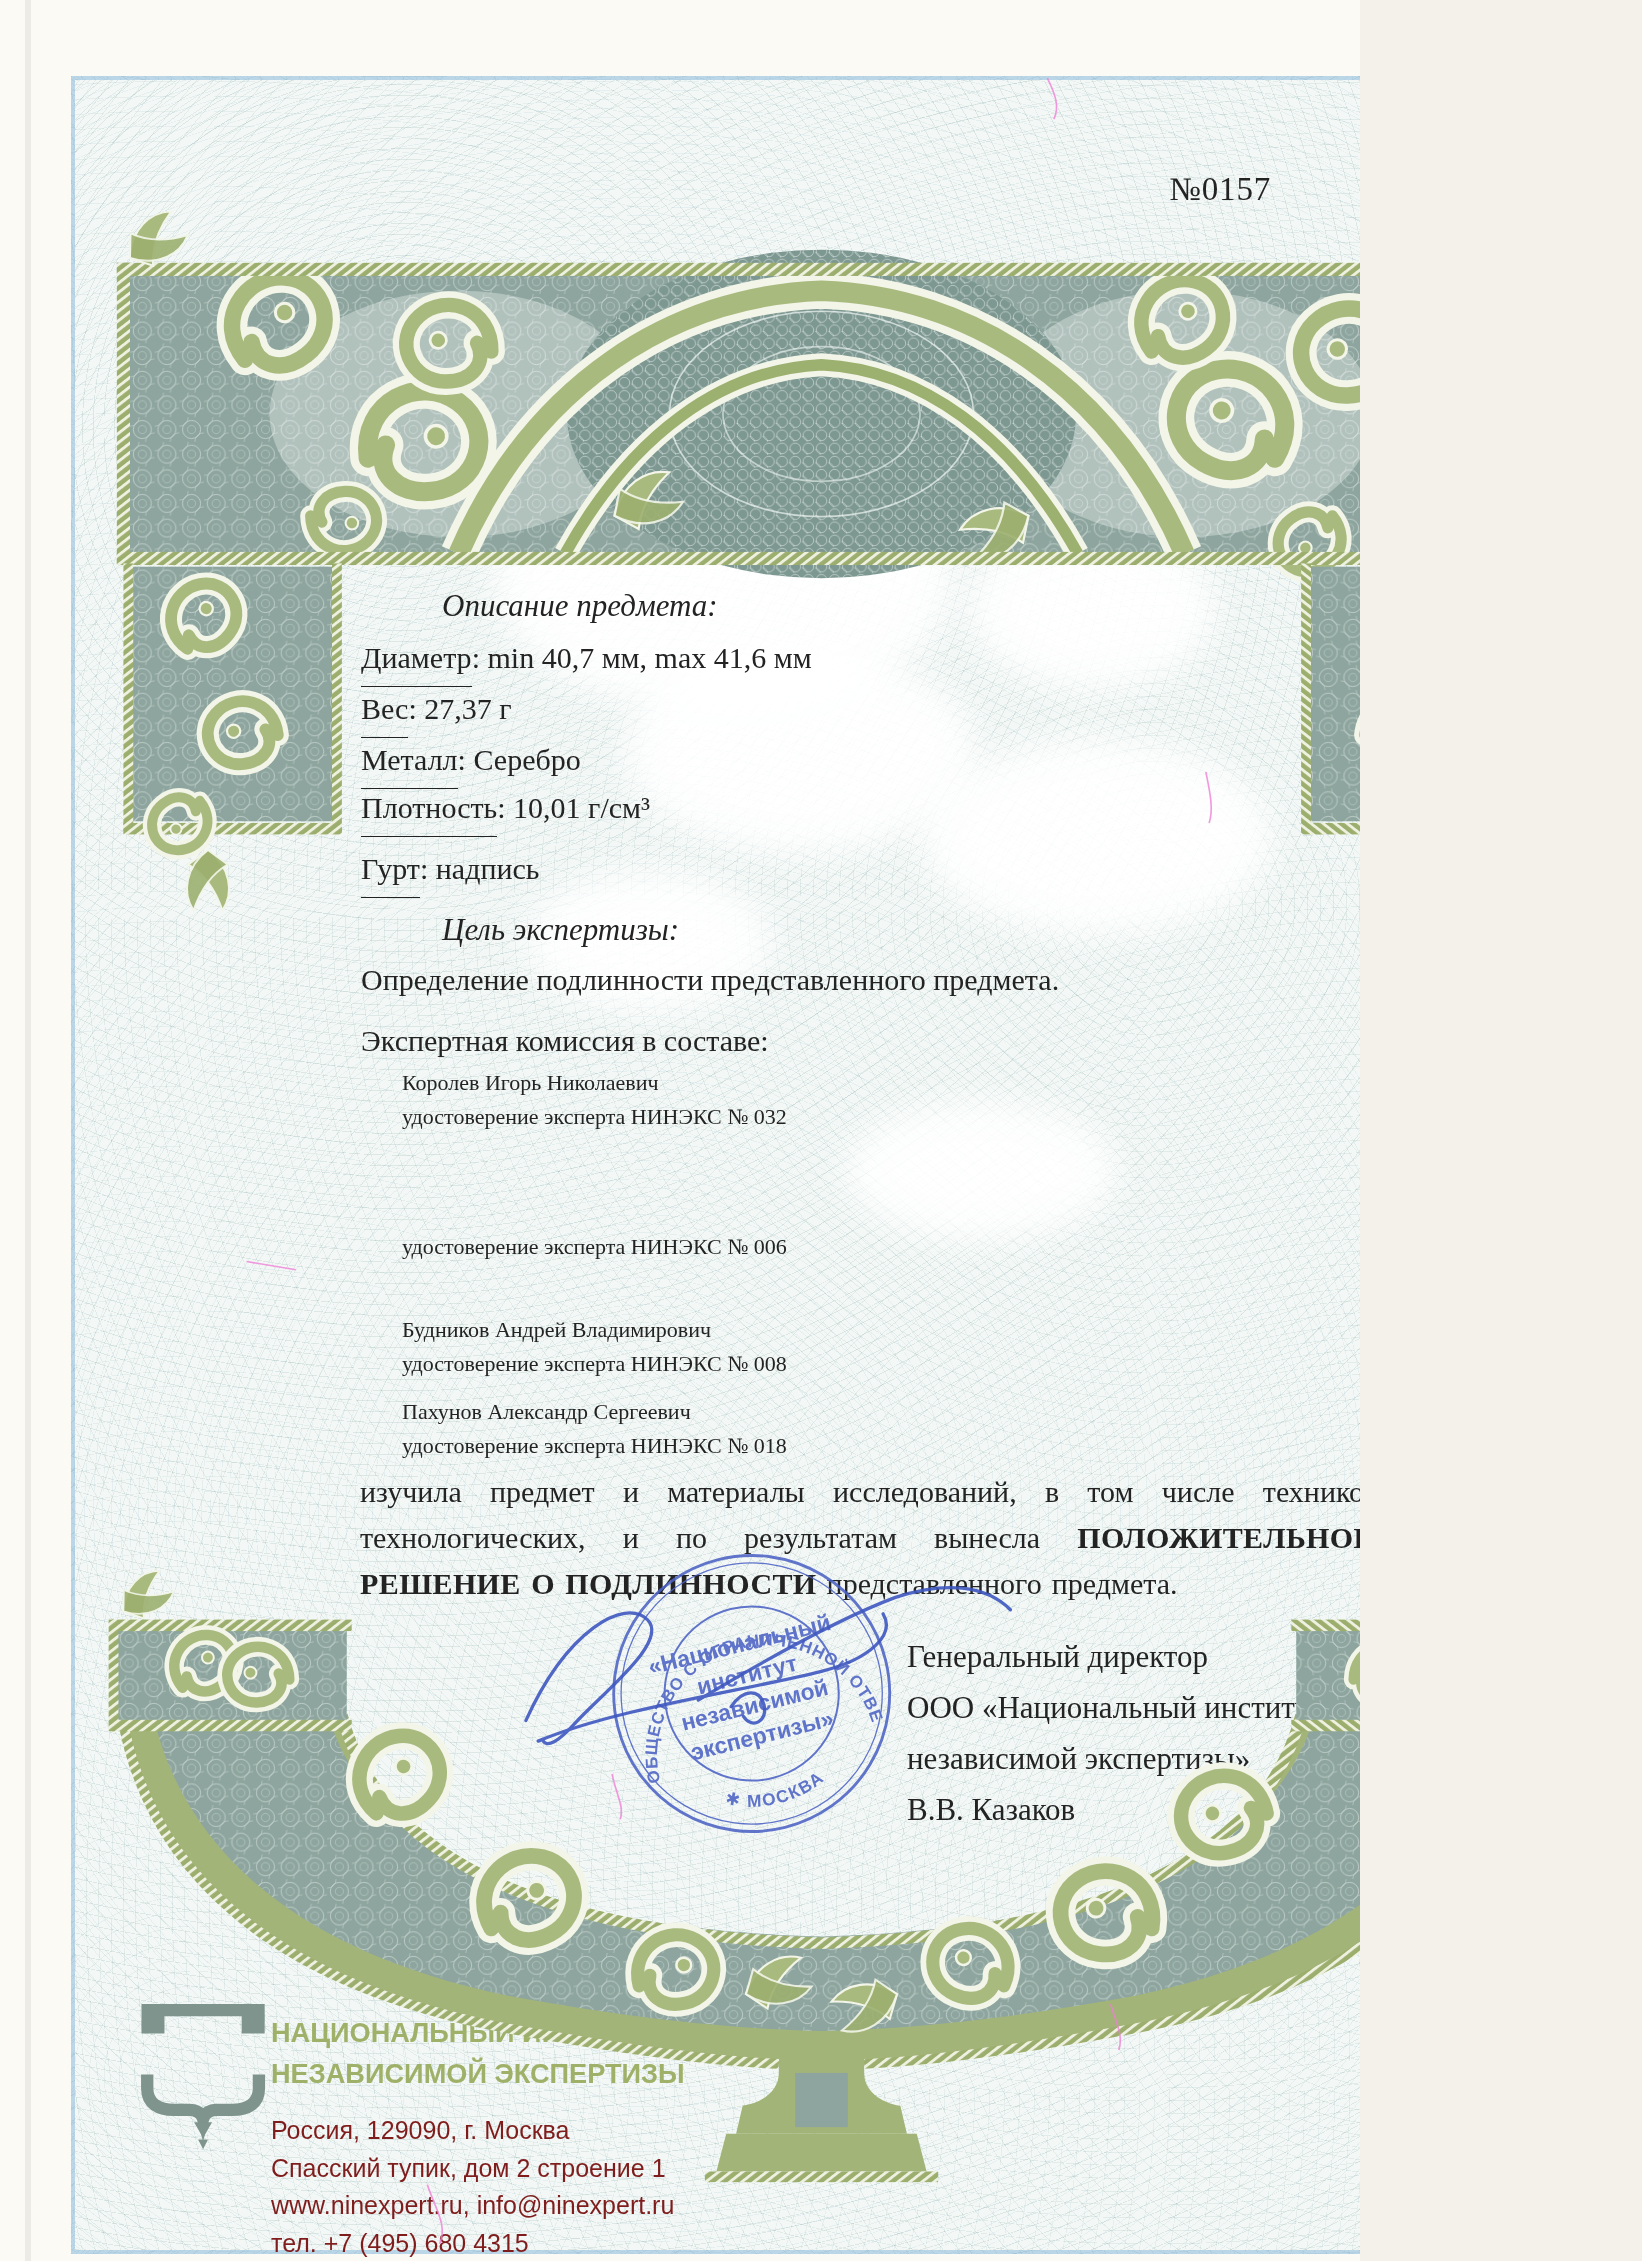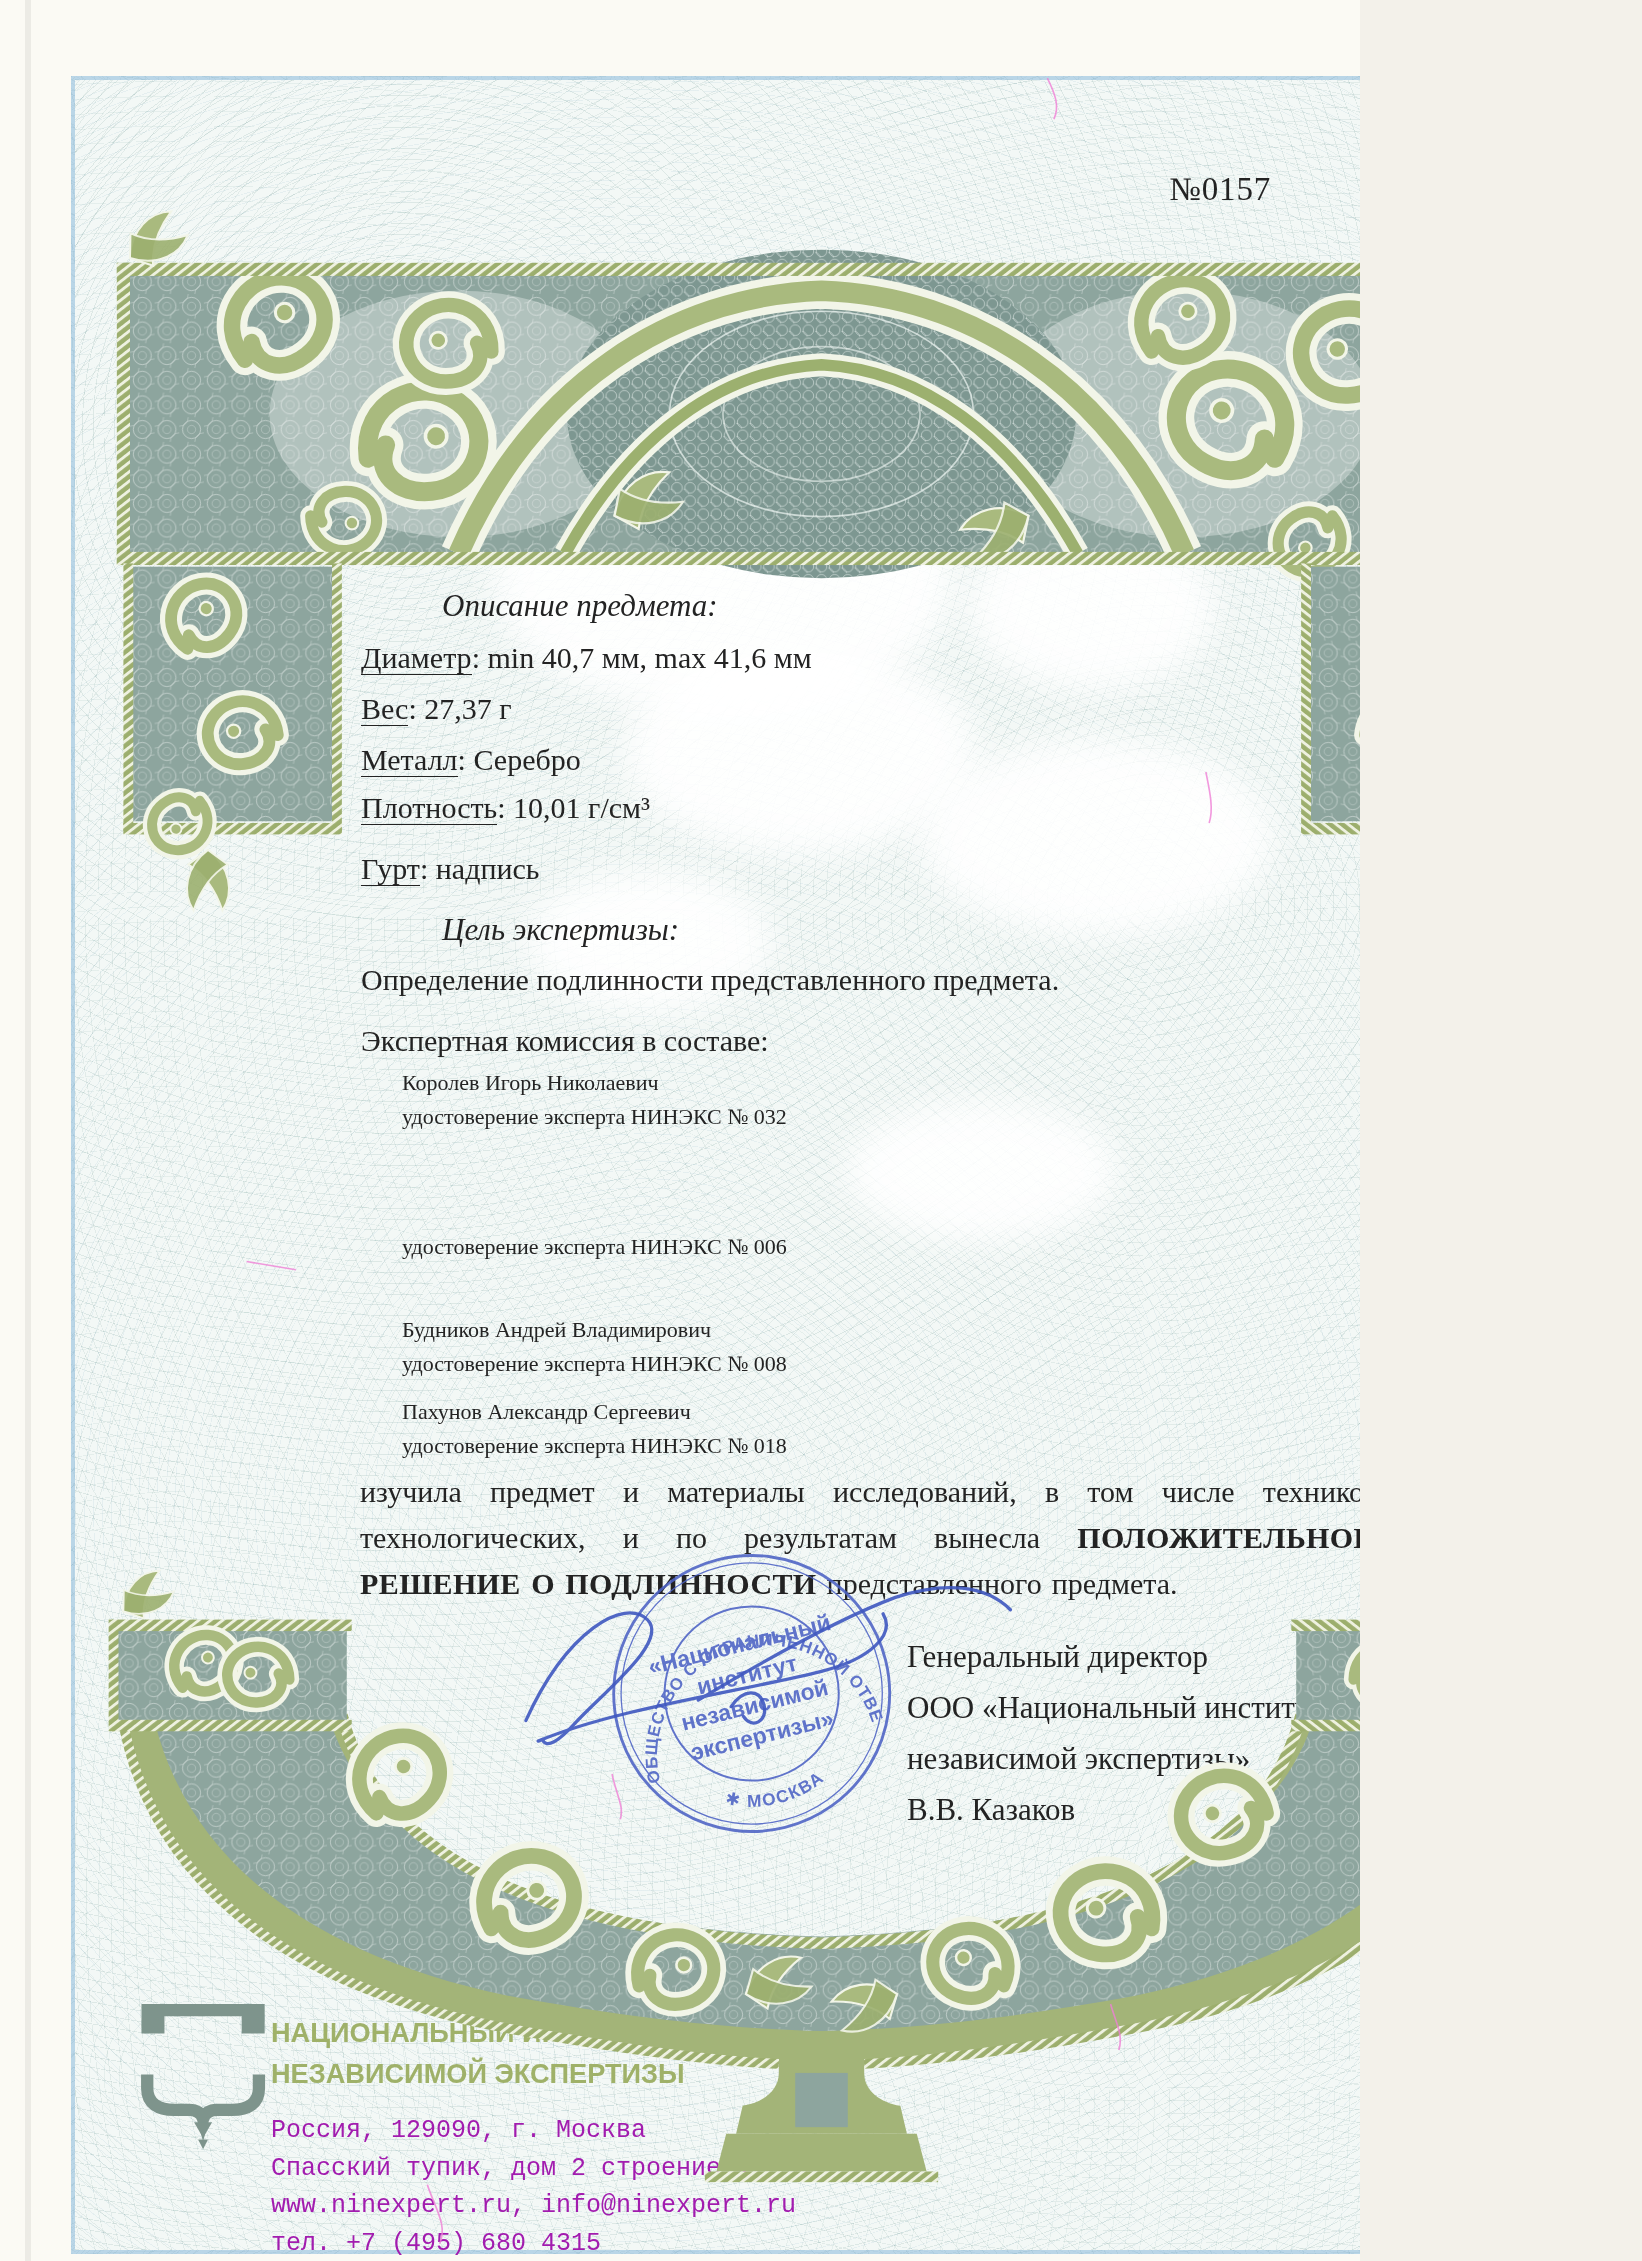--- a/index.html
+++ b/index.html
@@ -19,29 +19,29 @@
   .b1{left:493px;top:444px;width:460px;height:271px;}
   .b2{left:624px;top:649px;width:353px;height:205px;}
   .b3{left:920px;top:739px;width:353px;height:197px;}
   .b4{left:846px;top:1101px;width:271px;height:140px;}
   .b5{left:526px;top:871px;width:246px;height:140px;}
   .b6{left:969px;top:526px;width:246px;height:164px;}
   .t{position:absolute;white-space:nowrap;z-index:2;}
   .docnum{right:89px;top:171px;font-size:33px;letter-spacing:0.8px;}
   .h-ital{font-style:italic;font-size:31px;}
   .spec{font-size:30px;}
-  .u{border-bottom:1.6px solid #232323;padding-bottom:0;}
+  .u{border-bottom:1.6px solid #232323;padding-bottom:12px;}
   .body-line{font-size:30px;}
   .exp{font-size:22px;line-height:34px;}
   .para{white-space:normal;font-size:30px;line-height:46px;text-align:justify;word-spacing:2.5px;}
   .para b{letter-spacing:0.4px;}
   .dir{font-size:31px;}
   .org{font-family:"Liberation Sans","DejaVu Sans",sans-serif;font-weight:700;font-size:28px;
        color:#9fb169;letter-spacing:0;transform:scaleX(.97);transform-origin:left top;}
-  .addr{font-family:Liberation Mono, monospace;font-size:25px;color:#a21caf;text-align:right;}
+  .addr{font-family:Liberation Sans, sans-serif;font-size:25px;color:#7f1d1d;text-align:right;}
   svg.overlay{position:absolute;left:0;top:0;z-index:3;pointer-events:none;}
 </style>
 </head>
 <body>
 
 <div class="page">
   <div class="edge-shadow"></div>
   <div class="field"></div>
 
   <div class="blob b1"></div>

